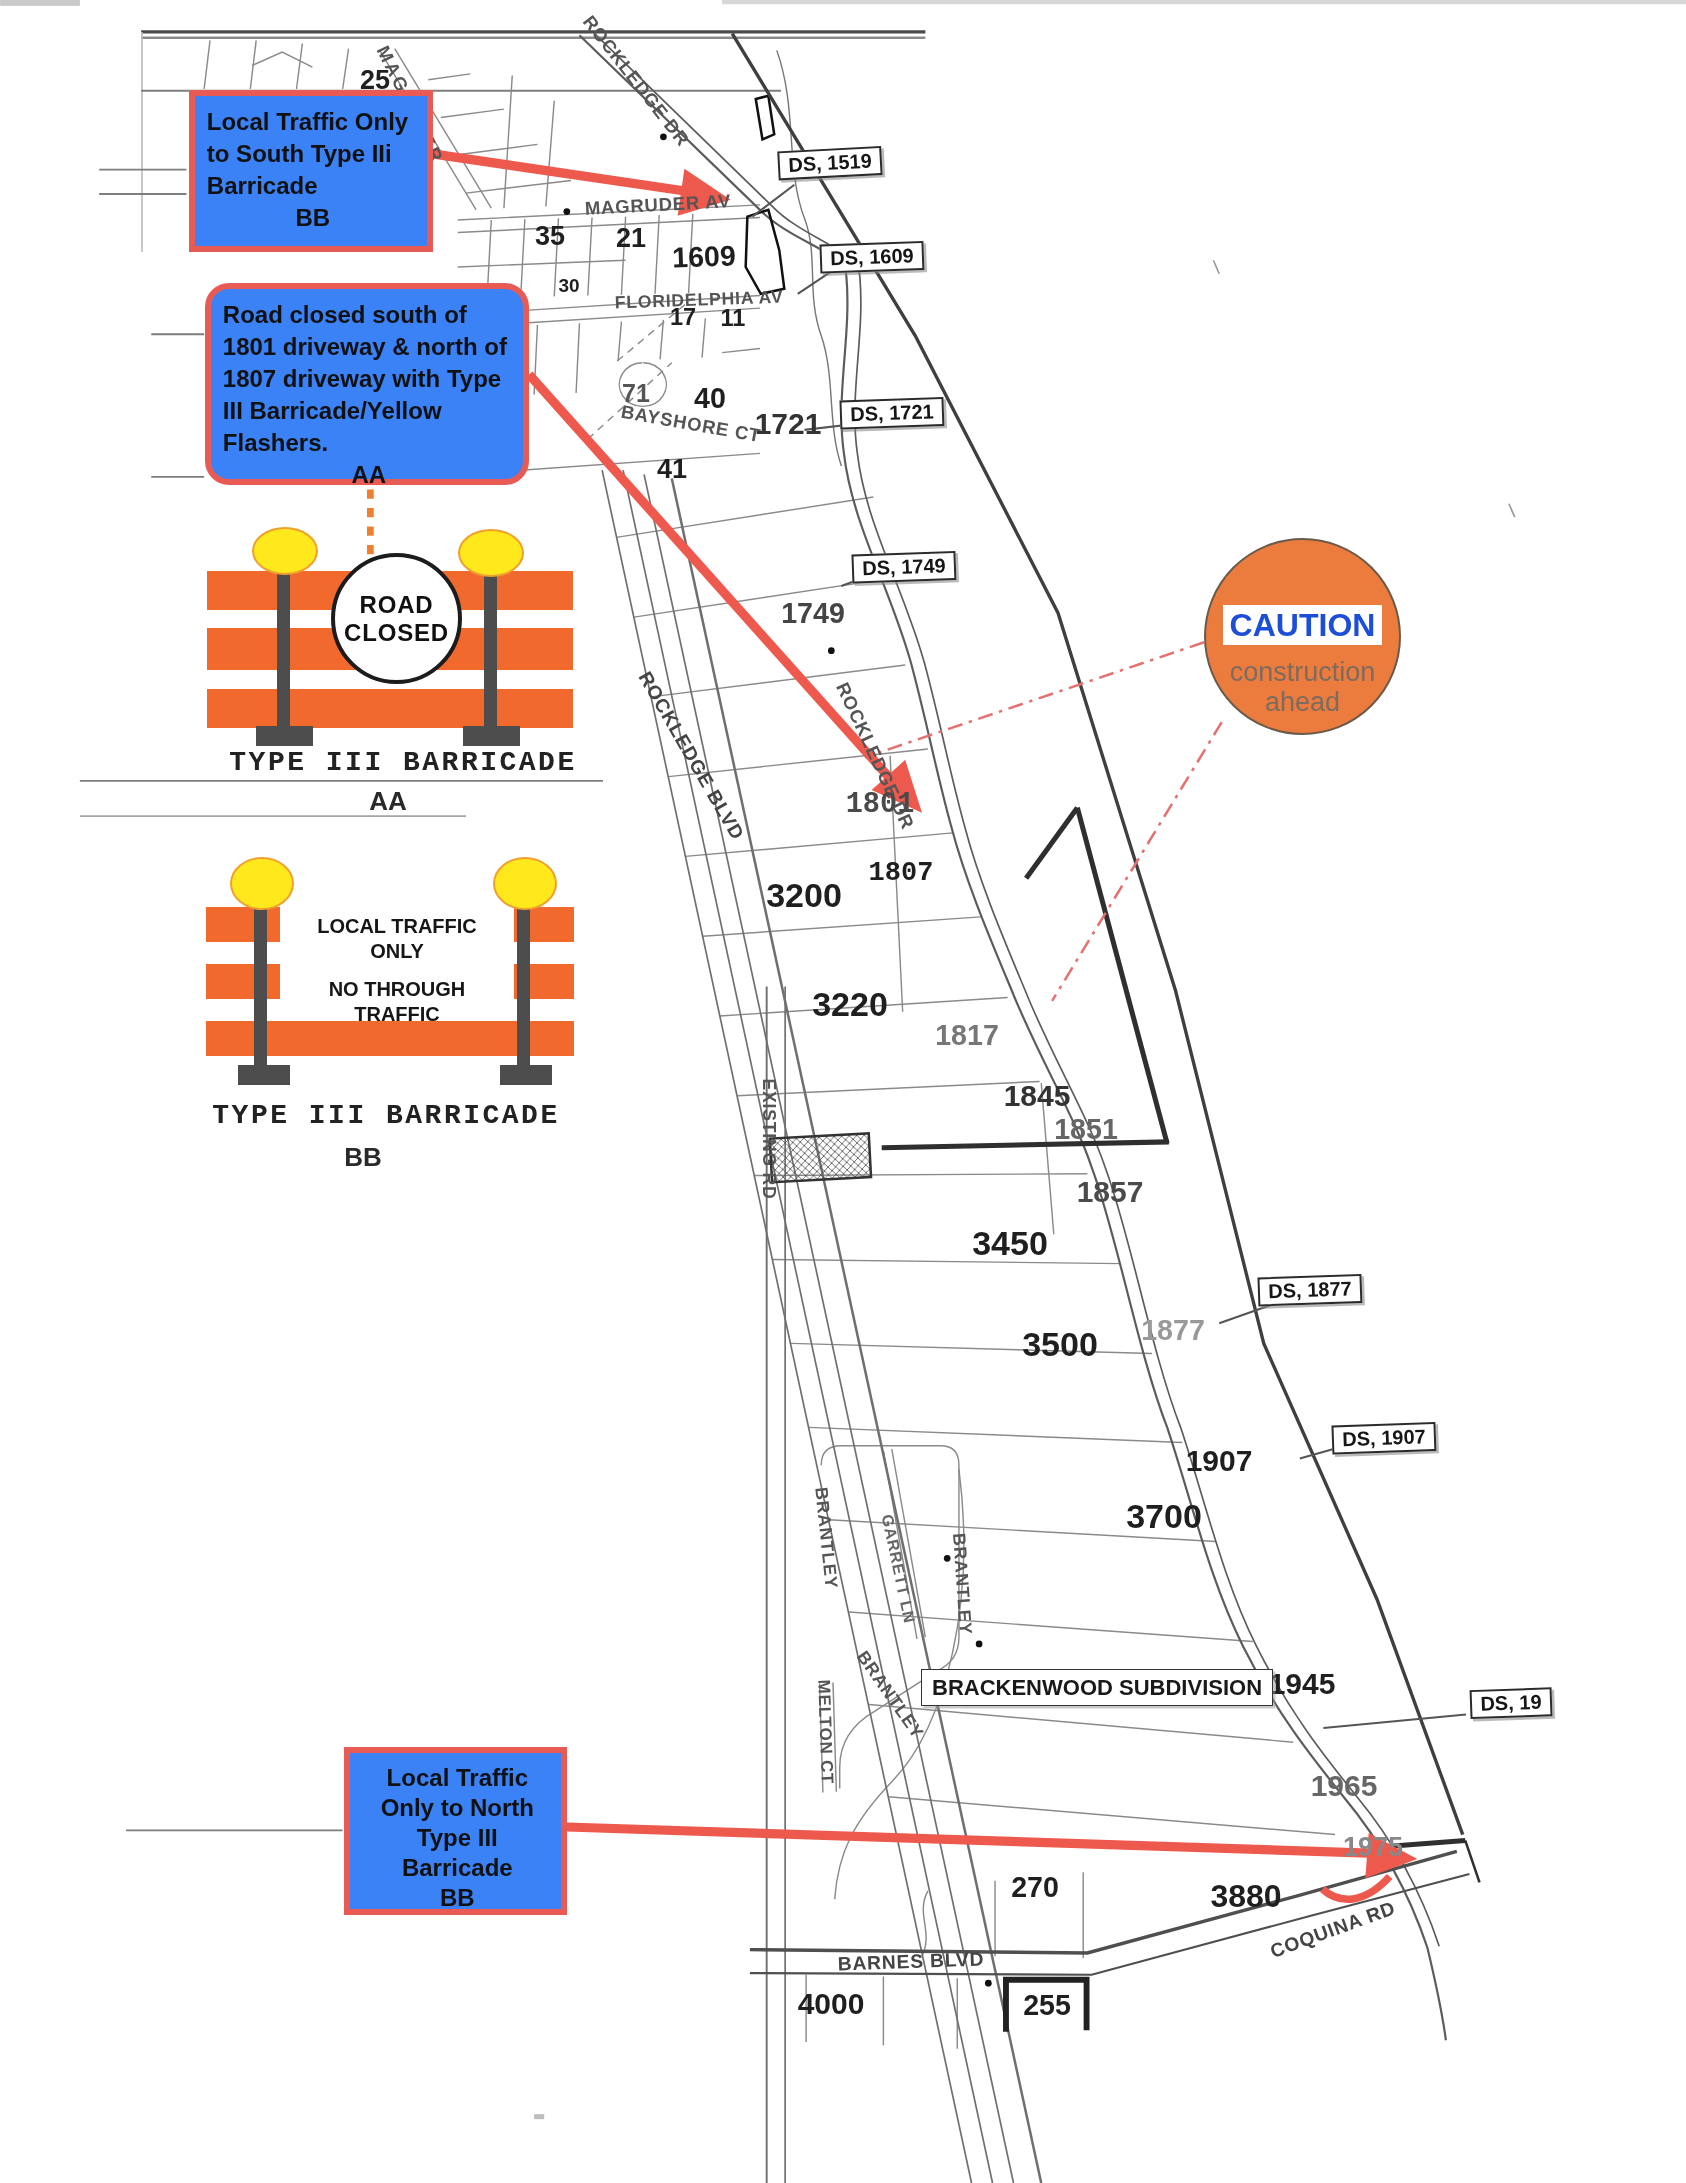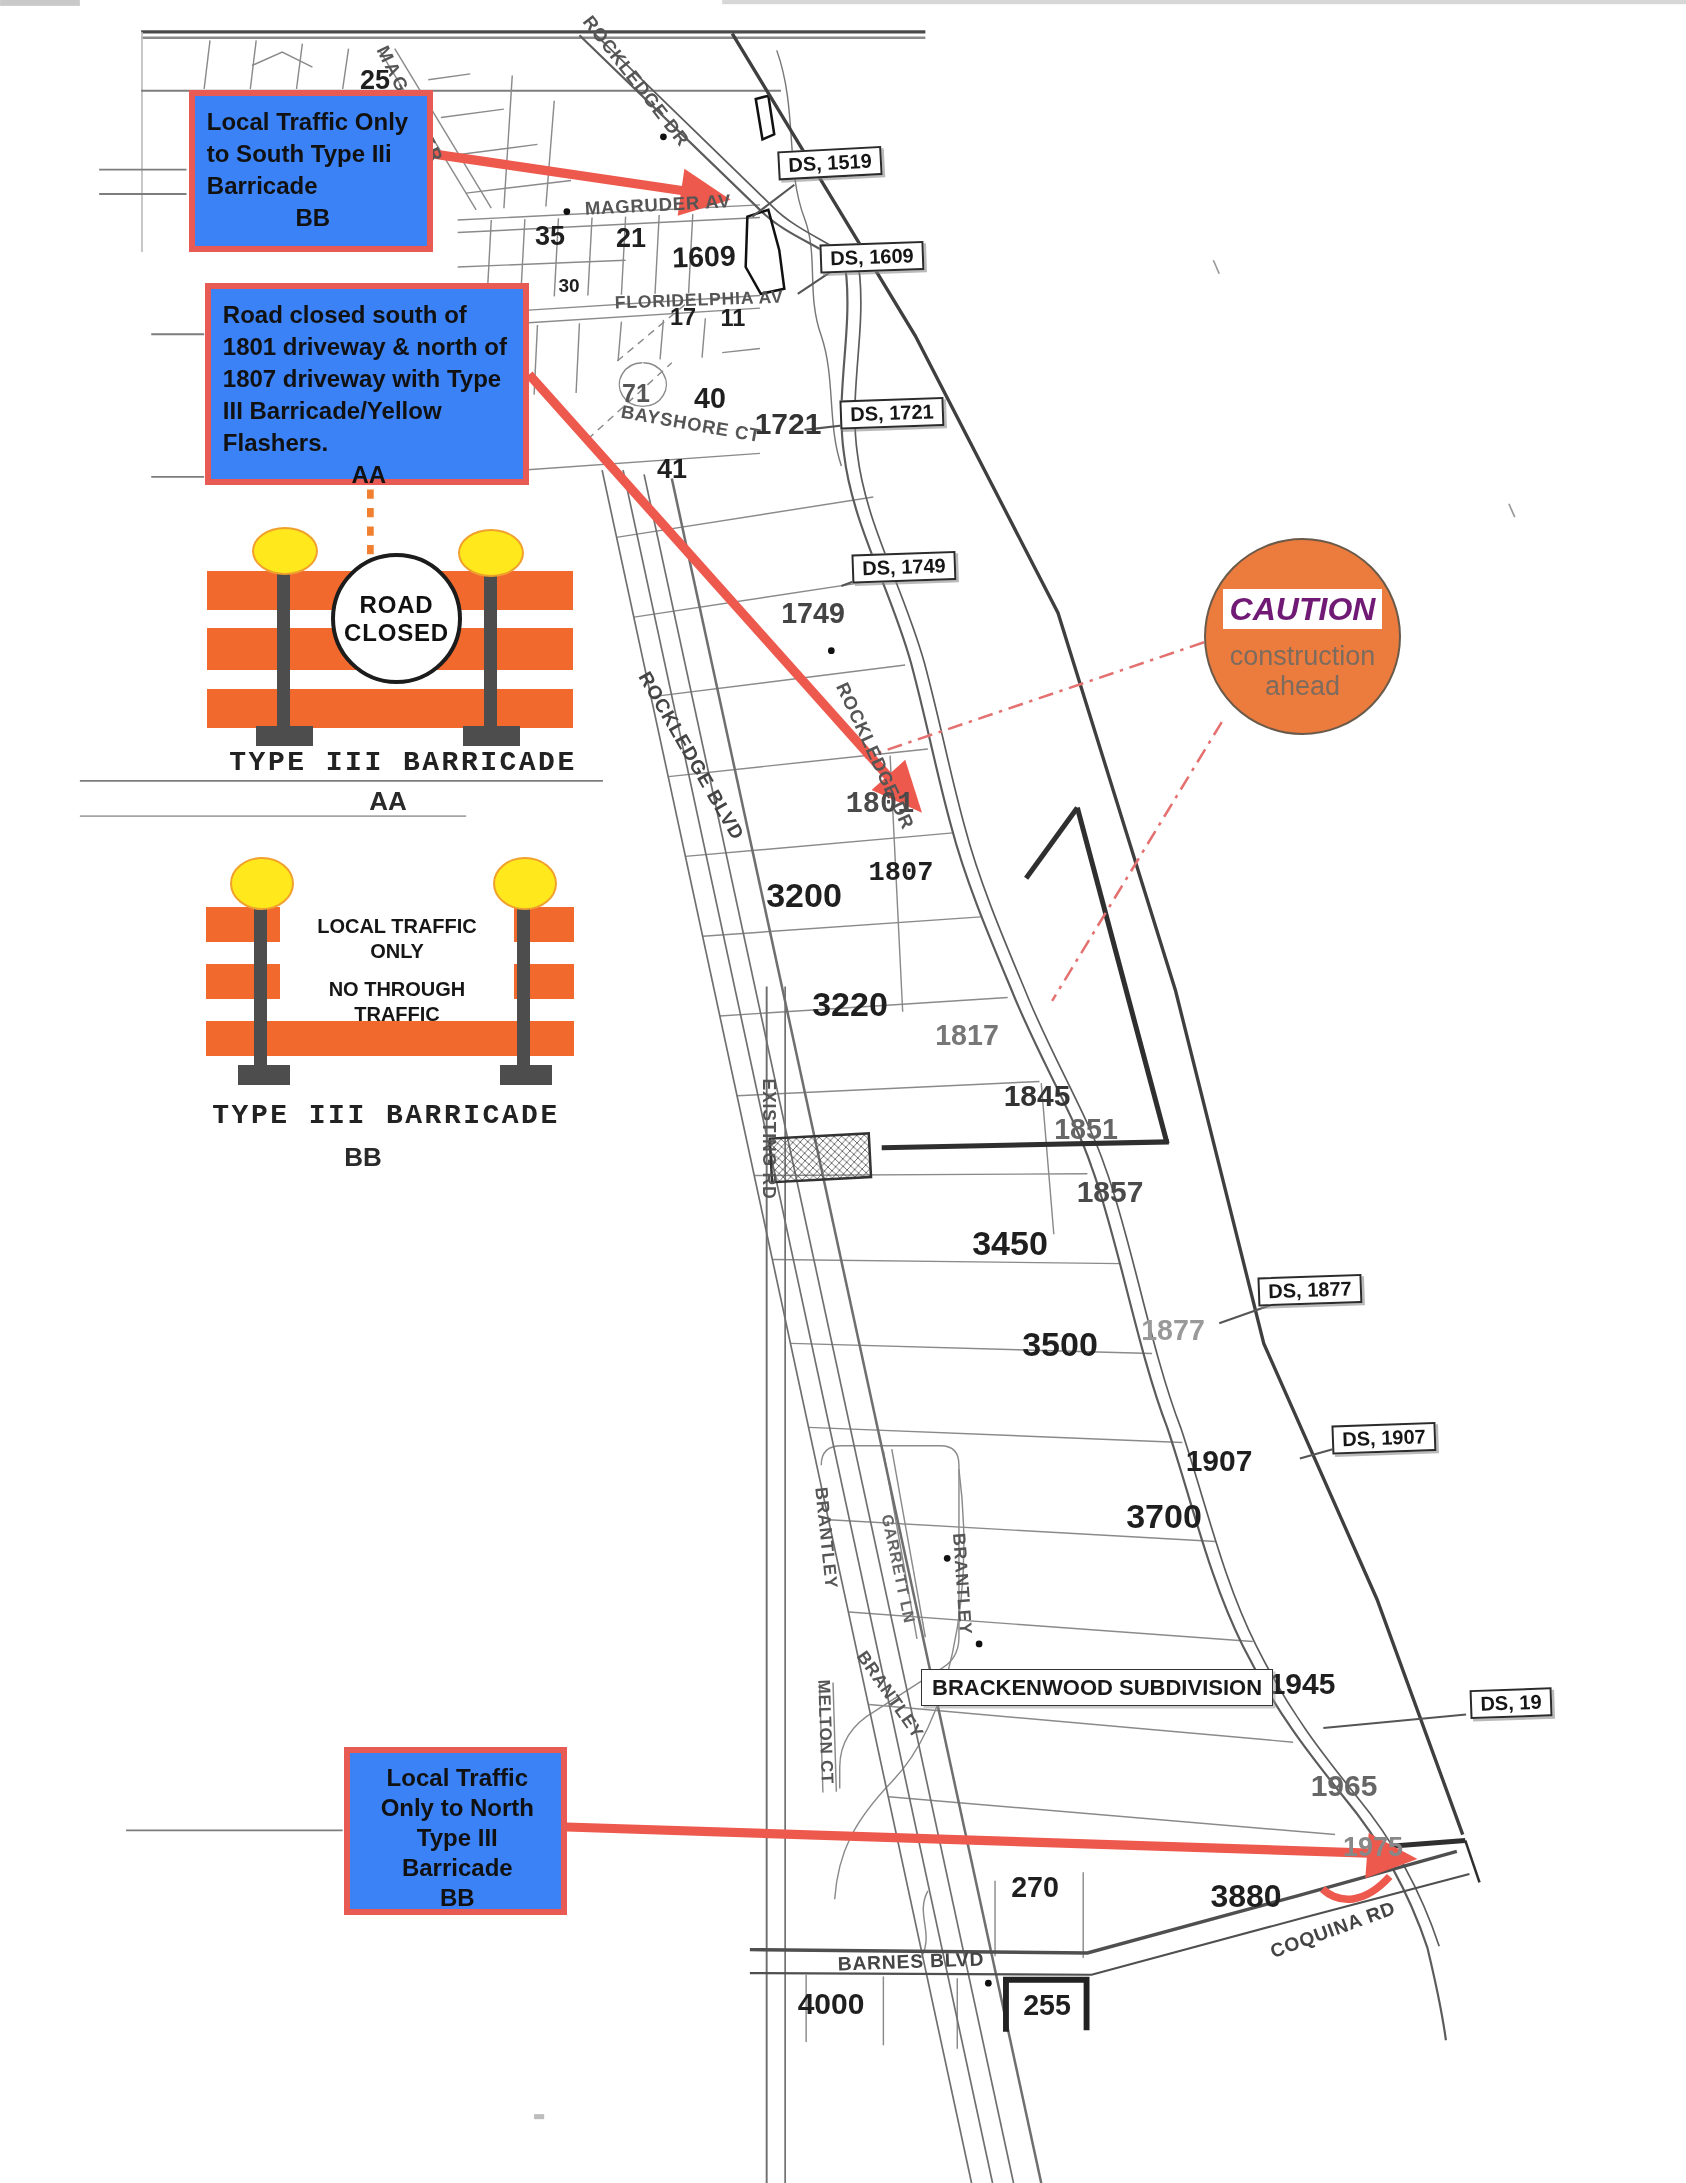--- a/index.html
+++ b/index.html
@@ -28,22 +28,22 @@
                font-weight:800;font-size:24px;line-height:28px;color:#111;letter-spacing:0.8px;}
   .sign-panel{position:absolute;background:#fff;display:flex;flex-direction:column;
               align-items:center;font-weight:800;font-size:20px;line-height:25px;color:#161616;}
   .bar-label{position:absolute;font-family:"Liberation Mono",monospace;font-weight:700;
              font-size:28px;letter-spacing:2.5px;color:#222;white-space:nowrap;transform:translateX(-50%);}
   .bar-tag{position:absolute;font-weight:800;font-size:26px;color:#2a2a2a;transform:translateX(-50%);}
   
   #caution{position:absolute;left:1204px;top:538px;width:193px;height:193px;border-radius:50%;
            background:#ec7b3e;border:2.5px solid #6a5a4a;display:flex;flex-direction:column;
            align-items:center;}
-  #caution .band{margin-top:49px;background:#fff;padding:1.7px 6.7px;font-weight:800;
-                 font-size:32px;letter-spacing:0;color:#701a75;font-style:italic;}
+  #caution .band{margin-top:65px;background:#fff;padding:1.7px 6.7px;font-weight:800;
+                 font-size:32px;letter-spacing:0;color:#1d4ed8;}
   #caution .sub{margin-top:11.8px;font-size:27px;line-height:30px;color:#7d6c5e;text-align:center;}
   
   #subdivision{position:absolute;background:#fff;border:1.7px solid #333;padding:5px 10px;
                font-weight:700;font-size:22px;line-height:25px;color:#191919;
                box-shadow:2.5px 2.5px 0 rgba(150,150,150,.5);}
 </style>
 </head>
 <body>
 
 <div id="page">
@@ -305,21 +305,21 @@
     <span>SUBDIVISION</span>
   </div>
 
   <div class="callout" style="left:189px;top:90px;width:212px;height:133px;">
     <div>Local Traffic Only</div>
     <div>to South  Type IIi</div>
     <div>Barricade</div>
     <span class="tag">BB</span>
   </div>
 
-  <div class="callout" style="left:205px;top:283px;width:292px;height:173px;">
+  <div class="callout" style="left:205px;top:283px;width:292px;height:173px;border-radius:24px;">
     <div>Road closed south of</div>
     <div>1801 driveway &amp; north of</div>
     <div>1807 driveway with Type</div>
     <div>III Barricade/Yellow</div>
     <div>Flashers.</div>
     <span class="tag">AA</span>
   </div>
 
   <div class="callout center" style="left:344px;top:1747px;width:191px;height:139px;line-height:30px;">
     <div>Local Traffic</div>

